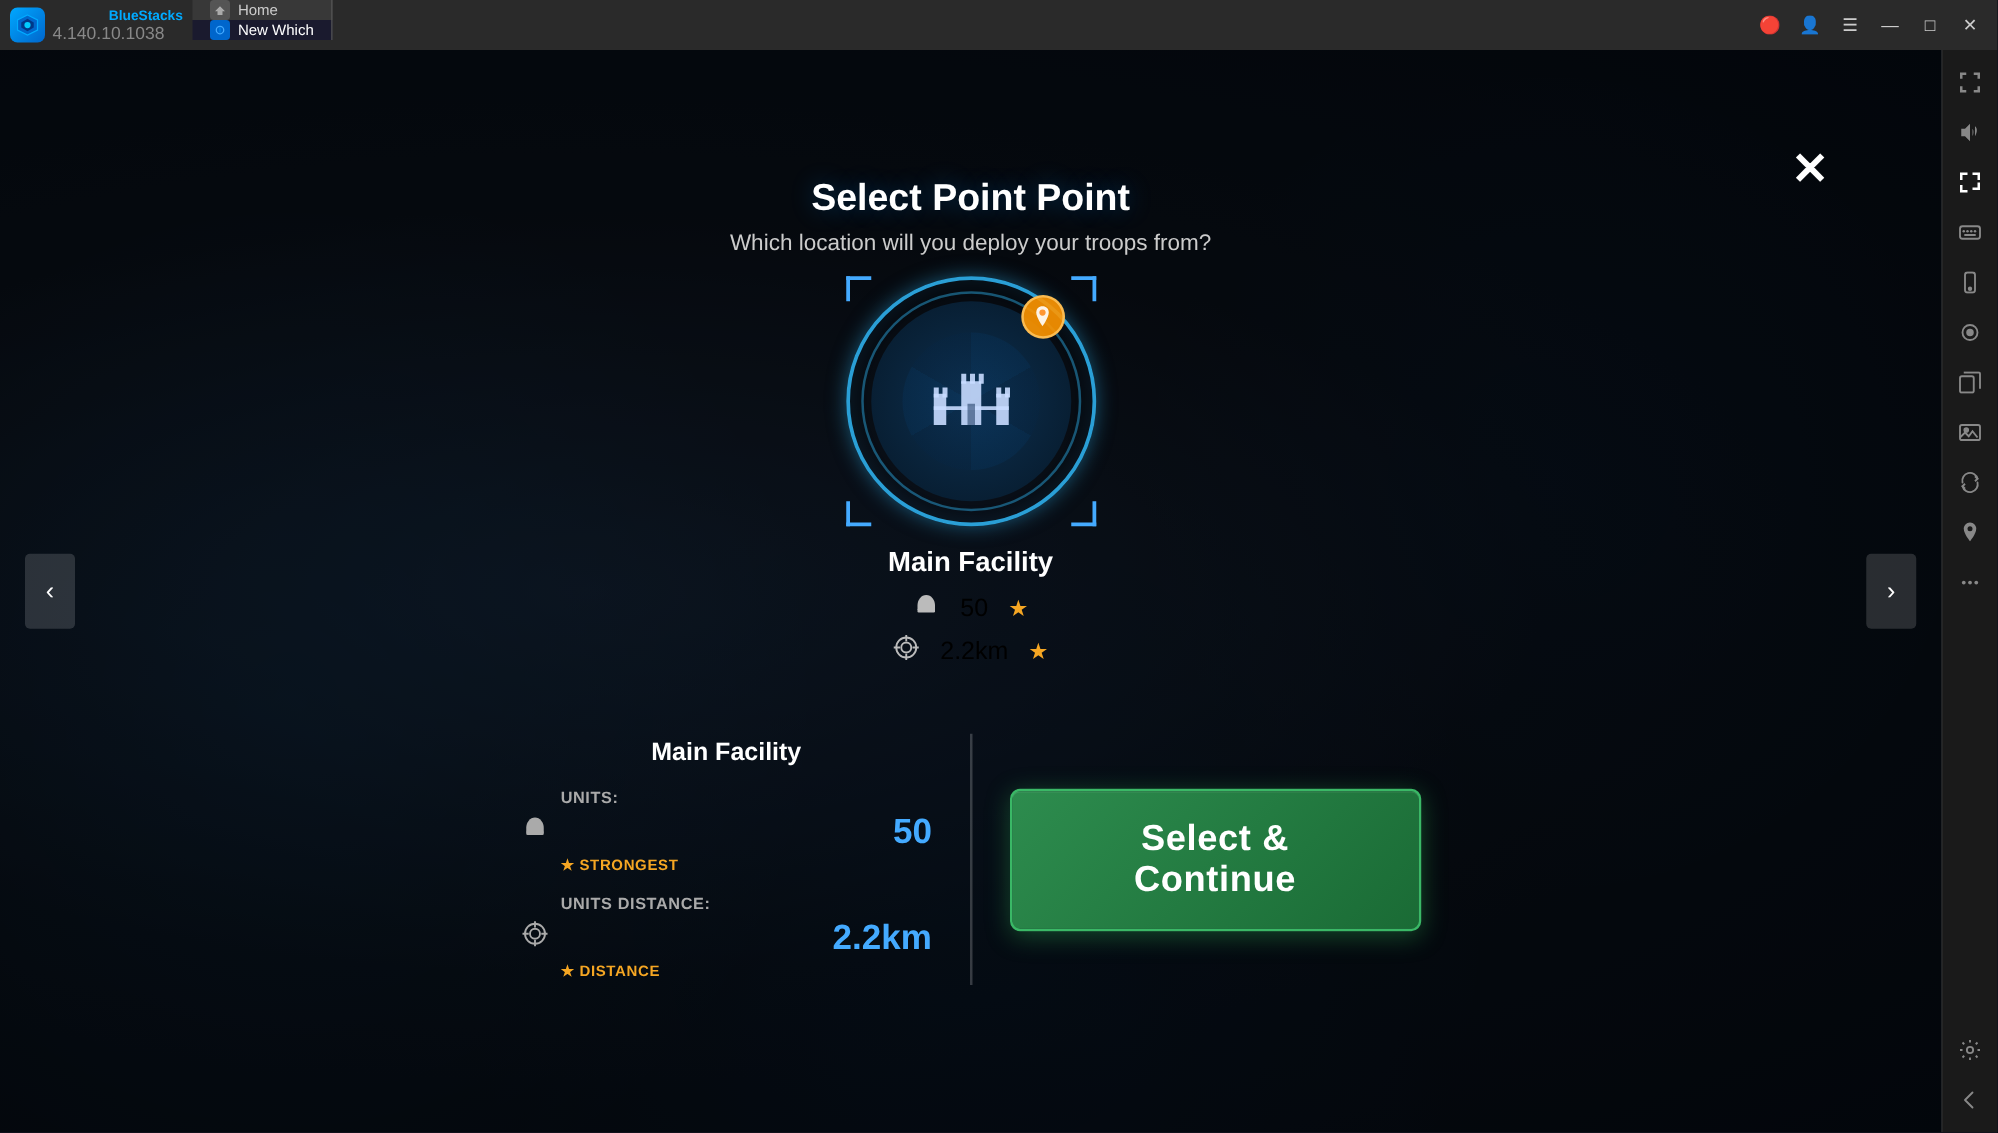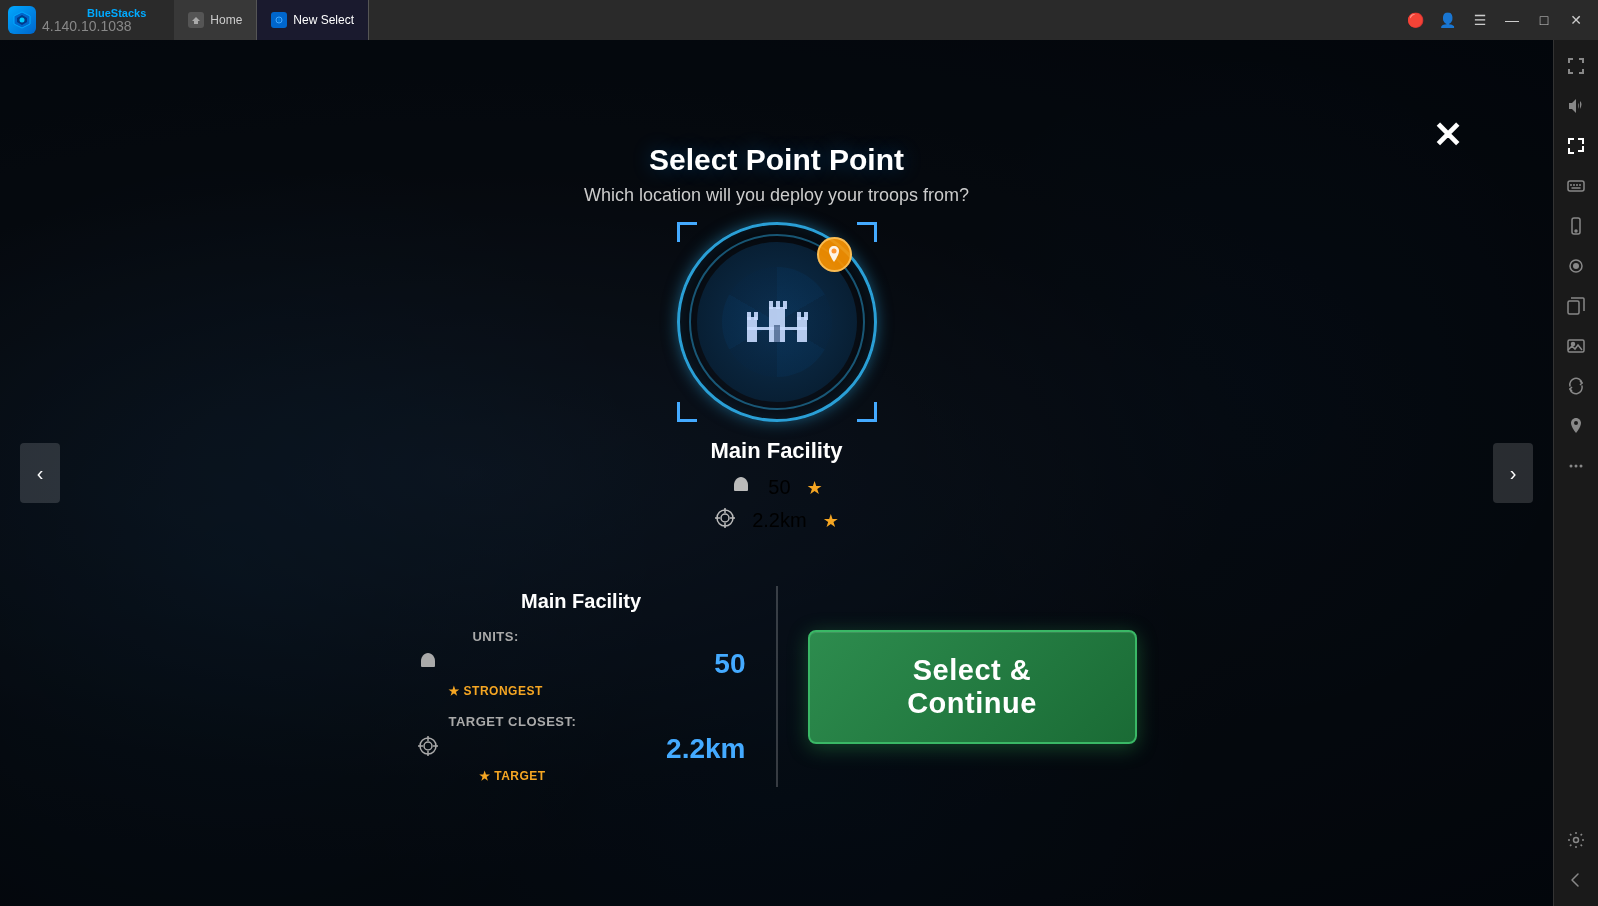--- a/index.html
+++ b/index.html
@@ -65,21 +65,22 @@
 
     .bs-version {
       color: #888;
       font-size: 14px;
     }
 
     .tab-bar {
       display: flex;
       align-items: stretch;
       height: 100%;
-      margin-left: 20px;
+      margin-left: 0;
+      flex-direction: column;
     }
 
     .tab {
       display: flex;
       align-items: center;
       gap: 6px;
       padding: 0 14px;
       background: #383838;
       color: #ccc;
       font-size: 12px;
@@ -401,21 +402,21 @@
 
     .info-row {
       display: flex;
       align-items: center;
       gap: 10px;
     }
 
     .info-label-group {
       display: flex;
       flex-direction: column;
-      align-items: center;
+      align-items: flex-start;
       gap: 40px;
     }
 
     .info-label-main {
       color: #aaa;
       font-size: 13px;
       font-weight: 600;
       letter-spacing: 0.5px;
     }
 
@@ -499,21 +500,21 @@
         <span>Home</span>
       </div>
       <div class="tab active">
         <div class="tab-icon">
           <svg width="10" height="10" viewBox="0 0 10 10">
             <rect width="10" height="10" rx="2" fill="#0066cc"></rect>
             <circle cx="5" cy="5" r="3" fill="none" stroke="#4af" stroke-width="1"></circle>
             <path d="M5 2 Q7 5 5 8 Q3 5 5 2" fill="rgba(0,150,255,0.4)"></path>
           </svg>
         </div>
-        <span>New Select</span>
+        <span>New Which</span>
       </div>
     </div>
 
     <div class="title-bar-controls">
       <button class="title-btn">🔴</button>
       <button class="title-btn">👤</button>
       <button class="title-btn">☰</button>
       <button class="title-btn">—</button>
       <button class="title-btn">□</button>
       <button class="title-btn close">✕</button>
@@ -631,23 +632,23 @@
                   <svg width="22" height="22" viewBox="0 0 22 22" fill="none" stroke="#aaa" stroke-width="1.5">
                     <circle cx="11" cy="11" r="8"></circle>
                     <circle cx="11" cy="11" r="4"></circle>
                     <line x1="11" y1="1" x2="11" y2="6"></line>
                     <line x1="11" y1="16" x2="11" y2="21"></line>
                     <line x1="1" y1="11" x2="6" y2="11"></line>
                     <line x1="16" y1="11" x2="21" y2="11"></line>
                   </svg>
                 </span>
                 <div class="info-label-group">
-                  <span class="info-label-main">TARGET CLOSEST:</span>
+                  <span class="info-label-main">UNITS DISTANCE:</span>
                   <span class="info-label-sub">
-                    ★ <span>TARGET</span>
+                    ★ <span>DISTANCE</span>
                   </span>
                 </div>
                 <span class="info-value">2.2km</span>
               </div>
             </div>
 
             <div class="divider-vert"></div>
 
             <div class="action-section">
               <button class="select-continue-btn">Select &amp; Continue</button>

